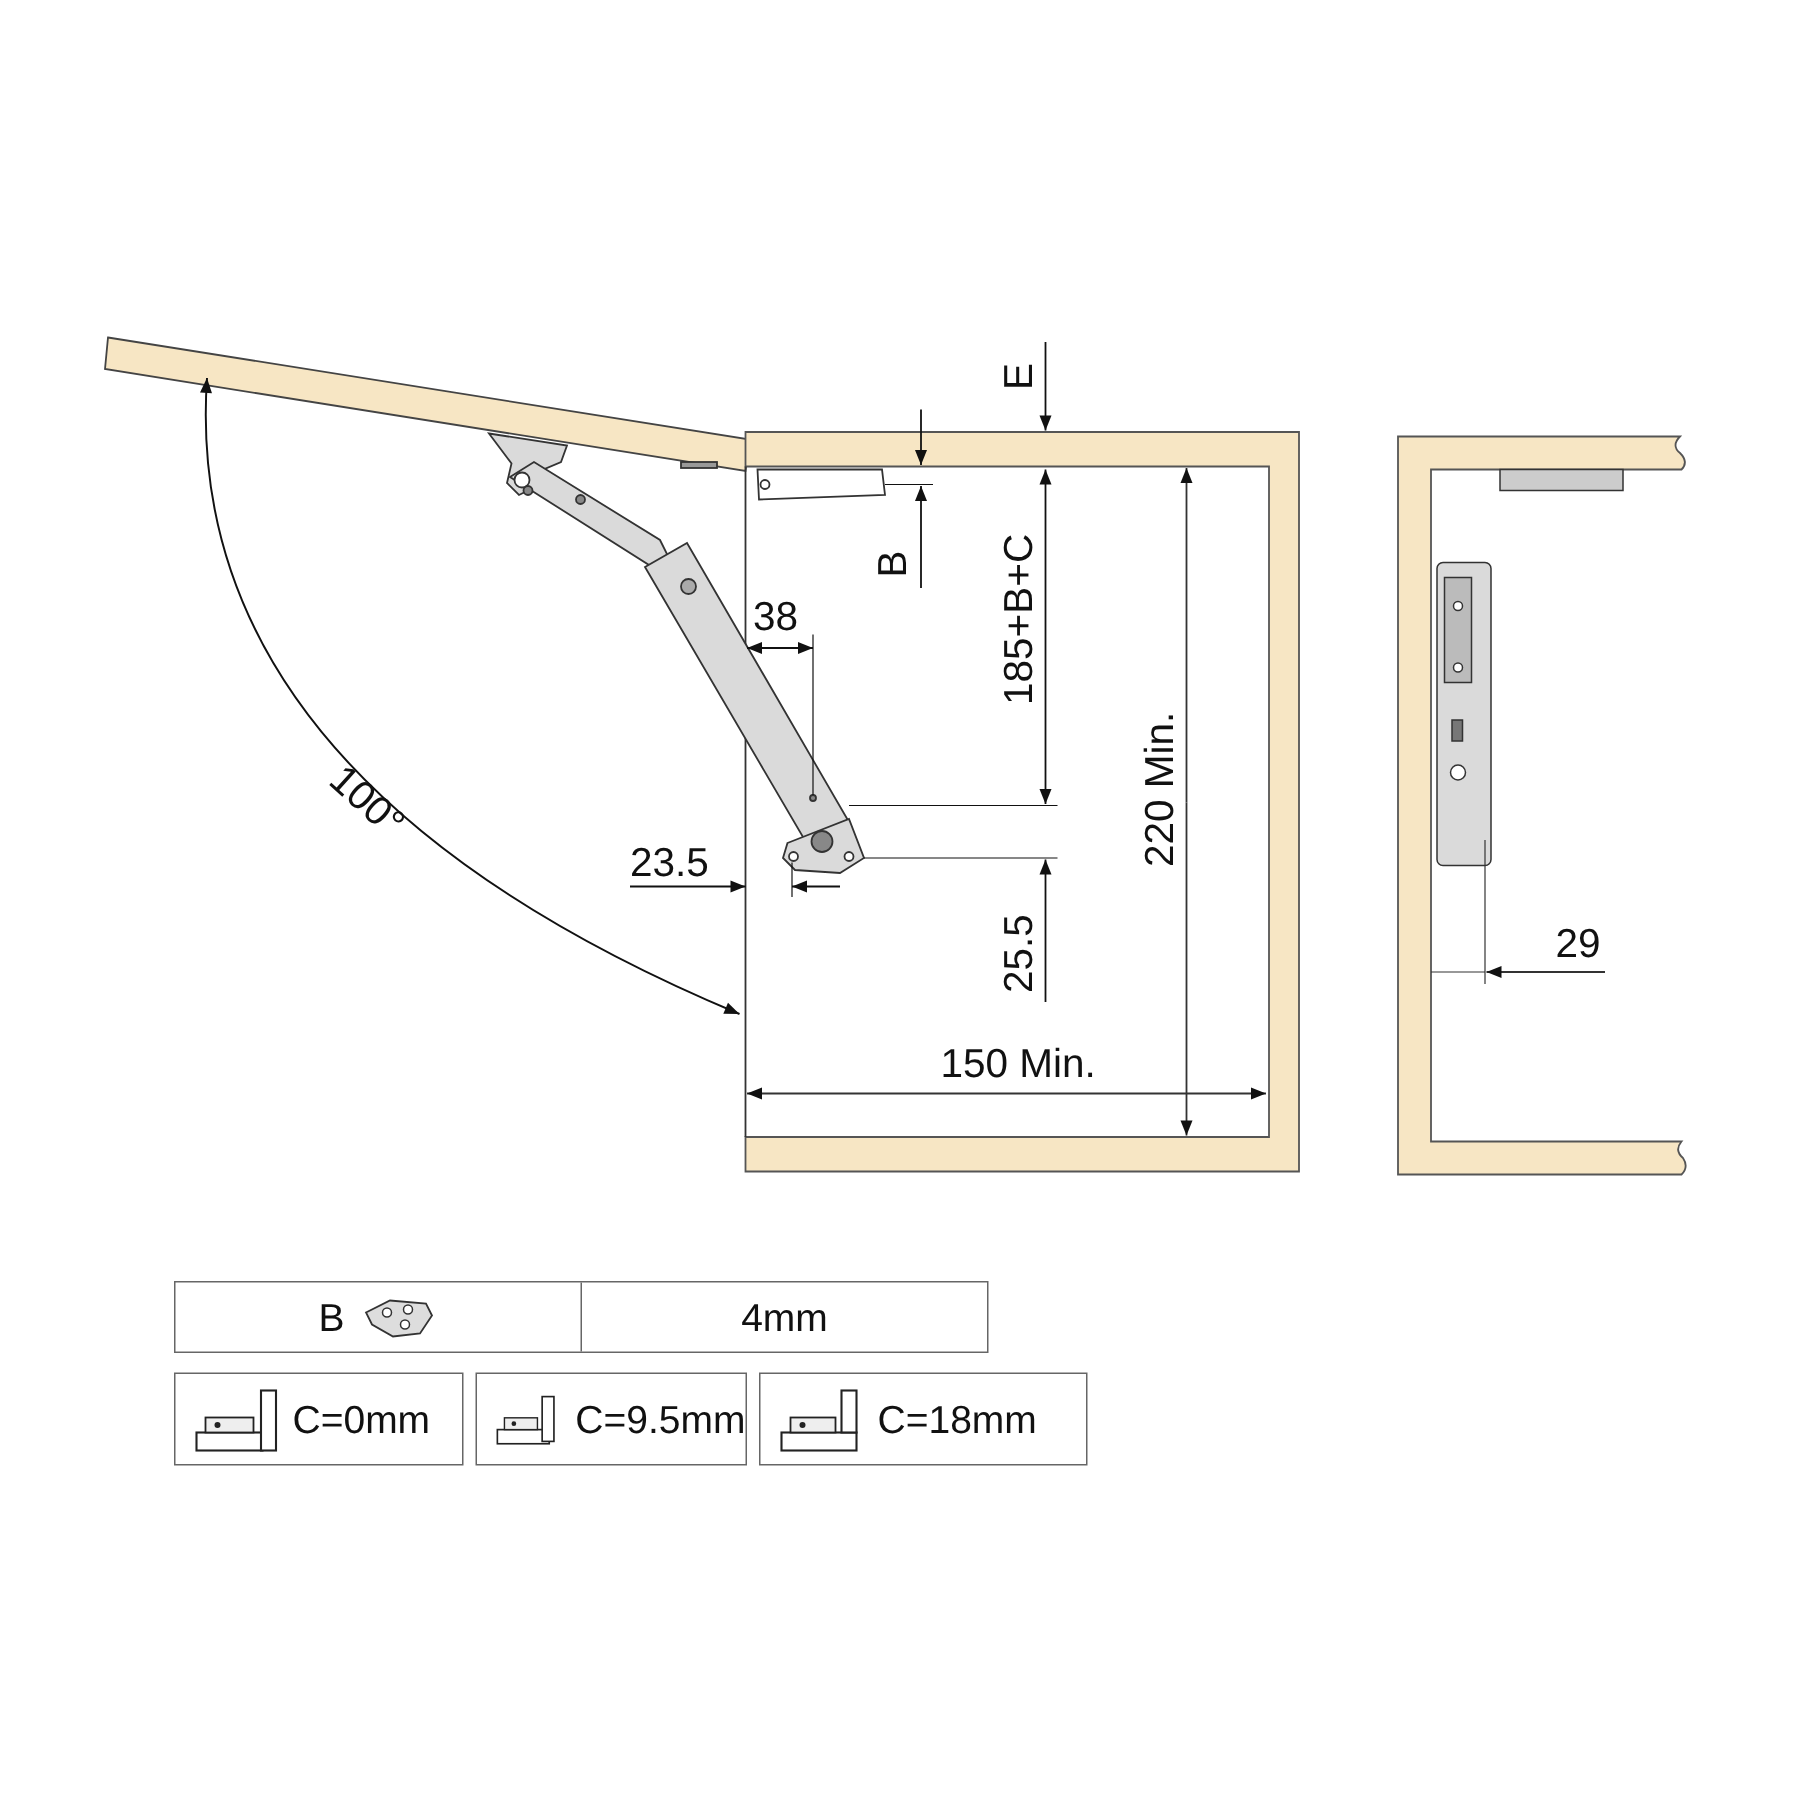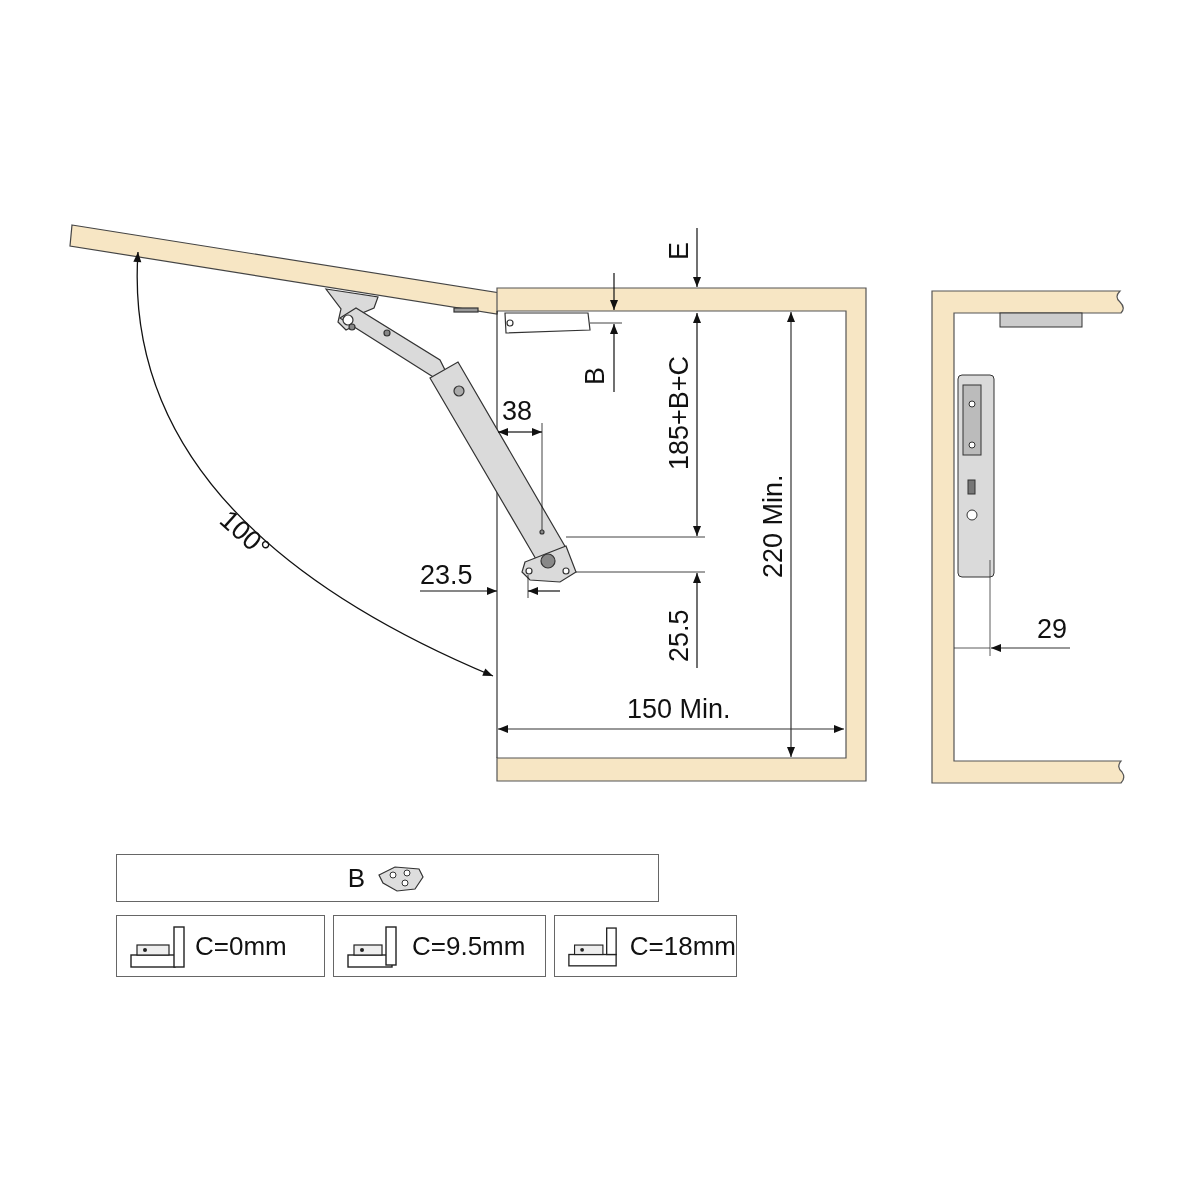--- a/index.html
+++ b/index.html
@@ -137,42 +137,43 @@
 <div class="tbl row-b">
   <div class="cell">
     <span>B</span>
     <svg class="bicon" width="52" height="30" viewBox="0 0 52 30">
       <polygon points="4,12 20,4 44,6 48,14 40,26 22,28 8,20" fill="#ddd" stroke="#333" stroke-width="1.2"></polygon>
       <circle cx="18" cy="12" r="3" fill="#fff" stroke="#333"></circle>
       <circle cx="32" cy="10" r="3" fill="#fff" stroke="#333"></circle>
       <circle cx="30" cy="20" r="3" fill="#fff" stroke="#333"></circle>
     </svg>
   </div>
+  <div class="cell">4mm</div>
 </div>
 
 <div class="tbl row-c">
-  <div class="ccell" style="width:209px">
+  <div class="ccell" style="width:193px">
     <svg width="58" height="50" viewBox="0 0 58 50">
       <rect x="2" y="34" width="44" height="12" fill="#fff" stroke="#222" stroke-width="1.4"></rect>
       <rect x="45" y="6" width="10" height="40" fill="#fff" stroke="#222" stroke-width="1.4"></rect>
       <rect x="8" y="24" width="32" height="10" fill="#eee" stroke="#222" stroke-width="1.2"></rect>
       <circle cx="16" cy="29" r="2" fill="#222"></circle>
     </svg>
     <span>C=0mm</span>
   </div>
-  <div class="ccell" style="width:213px">
+  <div class="ccell" style="width:181px">
     <svg width="58" height="50" viewBox="0 0 58 50">
       <rect x="2" y="34" width="44" height="12" fill="#fff" stroke="#222" stroke-width="1.4"></rect>
       <rect x="40" y="6" width="10" height="38" fill="#fff" stroke="#222" stroke-width="1.4"></rect>
       <rect x="8" y="24" width="28" height="10" fill="#eee" stroke="#222" stroke-width="1.2"></rect>
       <circle cx="16" cy="29" r="2" fill="#222"></circle>
     </svg>
     <span>C=9.5mm</span>
   </div>
-  <div class="ccell" style="width:183px">
+  <div class="ccell" style="width:219px">
     <svg width="58" height="50" viewBox="0 0 58 50">
       <rect x="2" y="34" width="50" height="12" fill="#fff" stroke="#222" stroke-width="1.4"></rect>
       <rect x="42" y="6" width="10" height="28" fill="#fff" stroke="#222" stroke-width="1.4"></rect>
       <rect x="8" y="24" width="30" height="10" fill="#eee" stroke="#222" stroke-width="1.2"></rect>
       <circle cx="16" cy="29" r="2" fill="#222"></circle>
     </svg>
     <span>C=18mm</span>
   </div>
 </div>
 

